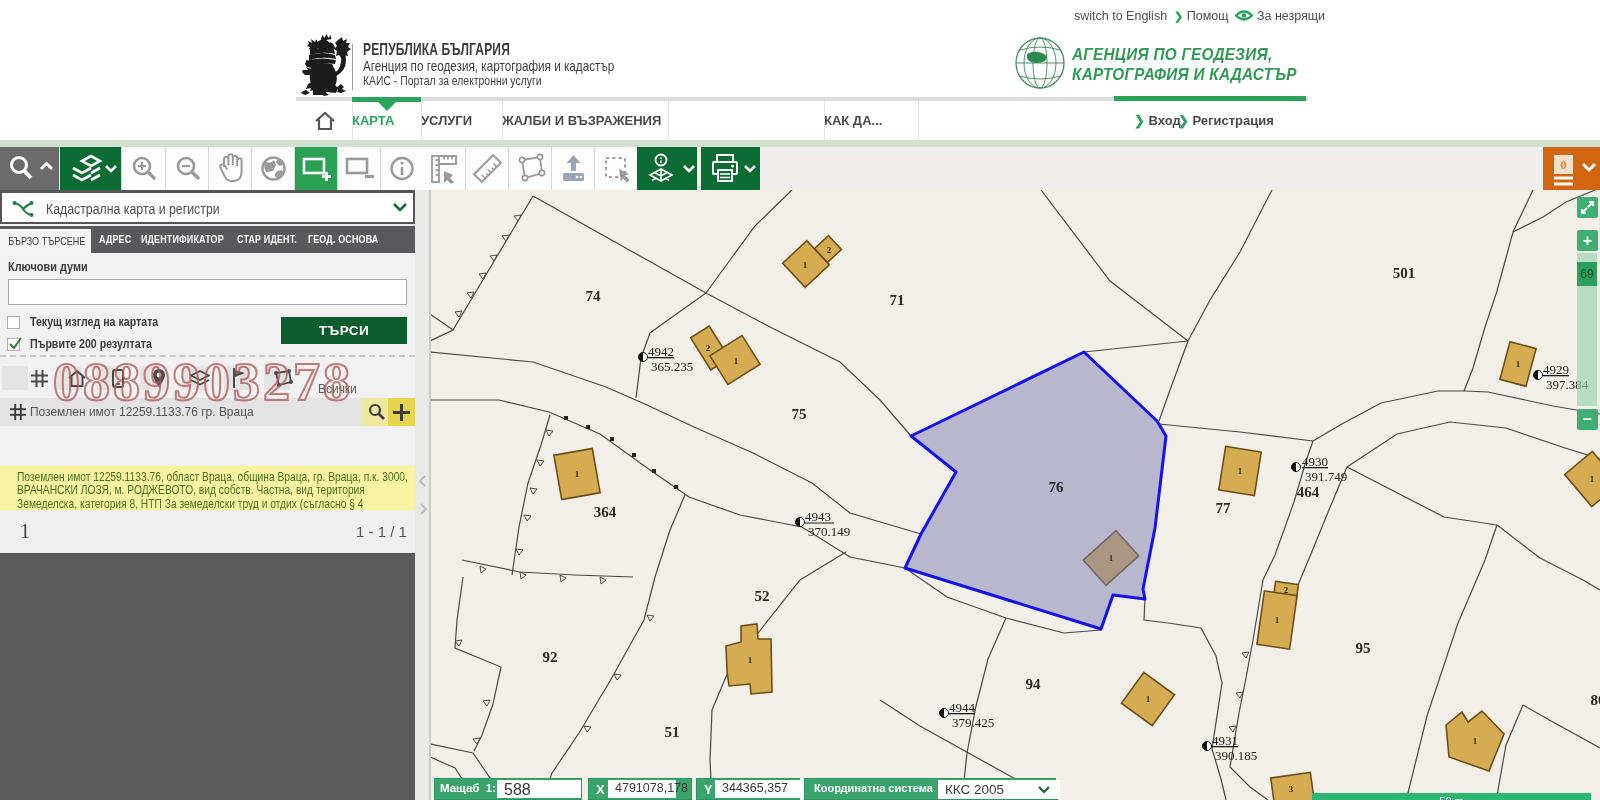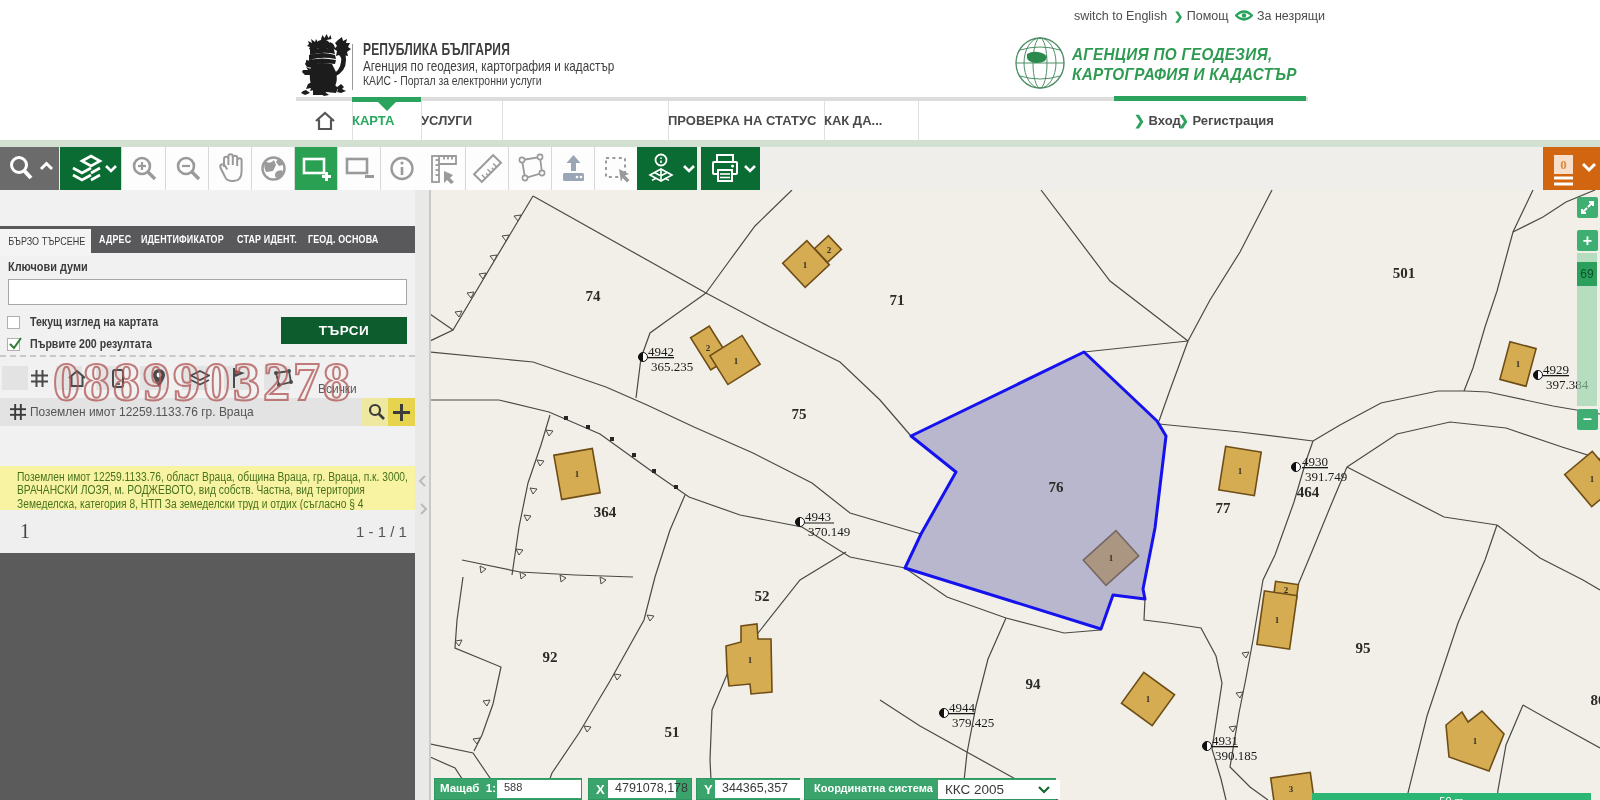--- a/index.html
+++ b/index.html
@@ -87,21 +87,21 @@
   
   .mbtn { position:absolute; width:21px; height:21px; background:#3fae72; color:#fff;
     text-align:center; font-weight:bold; border-radius:2px; }
   #slider { position:absolute; top:253px; left:1577px; width:20px; height:153px; background:rgba(150,210,170,.65); }
   #shandle { position:absolute; top:262px; left:1577px; width:20px; height:24px; background:#2aa05c;
     color:#0c4f28; font-size:12px; text-align:center; line-height:24px; }
   
   #bottombar { position:absolute; top:778px; left:434px; height:22px; width:622px; }
   .bseg { position:absolute; top:0; height:22px; background:#3aa46c; border:1px solid #2e9660; }
   .bseg .wl { color:#fff; font-size:13px; font-weight:bold; position:absolute; top:3px; }
-  .binput { position:absolute; top:2px; height:18px; background:#fff; font-size:11px; color:#3a3a3a;
+  .binput { position:absolute; top:2px; height:18px; background:#fff; font-size:16px; color:#3a3a3a;
     padding:1px 0 0 7px; }
   #scalebar { position:absolute; top:793px; left:1312px; width:279px; height:7px; background:#2cb674;
     color:#fff; font-size:11px; text-align:center; padding-top:2px; overflow:hidden; }
   svg text { font-family:"Liberation Serif", serif; }
 </style>
 </head>
 <body>
 <div id="page">
 
   <div id="toplinks">switch to English&nbsp;&nbsp;<span class="gchev">❯</span> Помощ&nbsp;&nbsp;<svg width="18" height="11" viewBox="0 0 18 11" style="vertical-align:-1px">
@@ -149,22 +149,22 @@
 
   <div id="navrule"></div>
   <div id="navrow">
     <svg class="abs" style="left:17px;top:9px" width="24" height="22" viewBox="0 0 24 22">
         <path d="M3 11 L12 3 L21 11 M6 9.5 V19 H18 V9.5" fill="none" stroke="#555" stroke-width="2.2"></path>
       </svg>
     <div class="navitem" style="left:56px;width:69px;color:#27a85f;">КАРТА</div>
     <div class="navsep" style="left:56px"></div>
     <div class="navitem" style="left:125px;width:81px;">УСЛУГИ</div>
     <div class="navsep" style="left:125px"></div>
+    <div class="navitem" style="left:206px;width:166px;">ЖАЛБИ И ВЪЗРАЖЕНИЯ</div>
     <div class="navsep" style="left:206px"></div>
-    <div class="navitem" style="left:372px;width:156px;">ПРОВЕРКА НА СТАТУС</div>
     <div class="navsep" style="left:372px"></div>
     <div class="navitem" style="left:528px;width:94px;">КАК ДА...</div>
     <div class="navsep" style="left:528px"></div>
     <div class="navsep" style="left:622px"></div>
     <div class="navitem" style="left:838px;width:62px;"><span class="gchev">❯</span> Вход</div>
     <div class="navitem" style="left:882px;width:120px;"><span class="gchev">❯</span> Регистрация</div>
   </div>
   <div id="navgreen1"></div>
     <div id="navgreen2"></div>
     <div id="navtri"></div>
@@ -333,20 +333,32 @@
     <svg width="57" height="43" viewBox="0 0 57 43">
       <rect x="11" y="8" width="19" height="19" fill="#f7dfcc"></rect>
       <text x="20.5" y="22" font-size="13" font-weight="bold" fill="#e08a3c" text-anchor="middle" font-family="Liberation Sans">0</text>
       <line x1="11" y1="31" x2="30" y2="31" stroke="#fff" stroke-width="3"></line>
       <line x1="11" y1="37" x2="30" y2="37" stroke="#fff" stroke-width="3"></line>
       <path d="M40 17 l6 6 6 -6" fill="none" stroke="#fff" stroke-width="3"></path>
     </svg>
   </div>
 
   <div id="sidebar">
+    <div id="sbhead">
+      <svg class="abs" style="left:10px;top:7px" width="22" height="18" viewBox="0 0 22 18">
+        <path d="M2 3 q6 1 9 6 q3 5 9 6 M11 9 q4 -4 9 -6" fill="none" stroke="#1e7e3e" stroke-width="2"></path>
+        <circle cx="2.5" cy="3" r="2" fill="#1e7e3e"></circle>
+          <circle cx="19.5" cy="3" r="2" fill="#1e7e3e"></circle>
+          <circle cx="19.5" cy="15" r="2" fill="#1e7e3e"></circle>
+      </svg>
+      <div class="lbl">Кадастрална карта и регистри</div>
+      <svg class="abs" style="left:391px;top:10px" width="14" height="10" viewBox="0 0 14 10">
+          <path d="M1 1 l6 6 6 -6" fill="none" stroke="#14692e" stroke-width="2.6"></path>
+        </svg>
+    </div>
     <div id="sbtabs">
       <div class="tab" style="left:99px">АДРЕС</div>
       <div class="tab" style="left:141px">ИДЕНТИФИКАТОР</div>
       <div class="tab" style="left:237px">СТАР ИДЕНТ.</div>
       <div class="tab" style="left:308px">ГЕОД. ОСНОВА</div>
       <div id="tabactive"><span>БЪРЗО ТЪРСЕНЕ</span></div>
     </div>
     <div id="kw">Ключови думи</div>
     <div id="kwinput"></div>
     <div class="cb" style="top:126px"></div>

